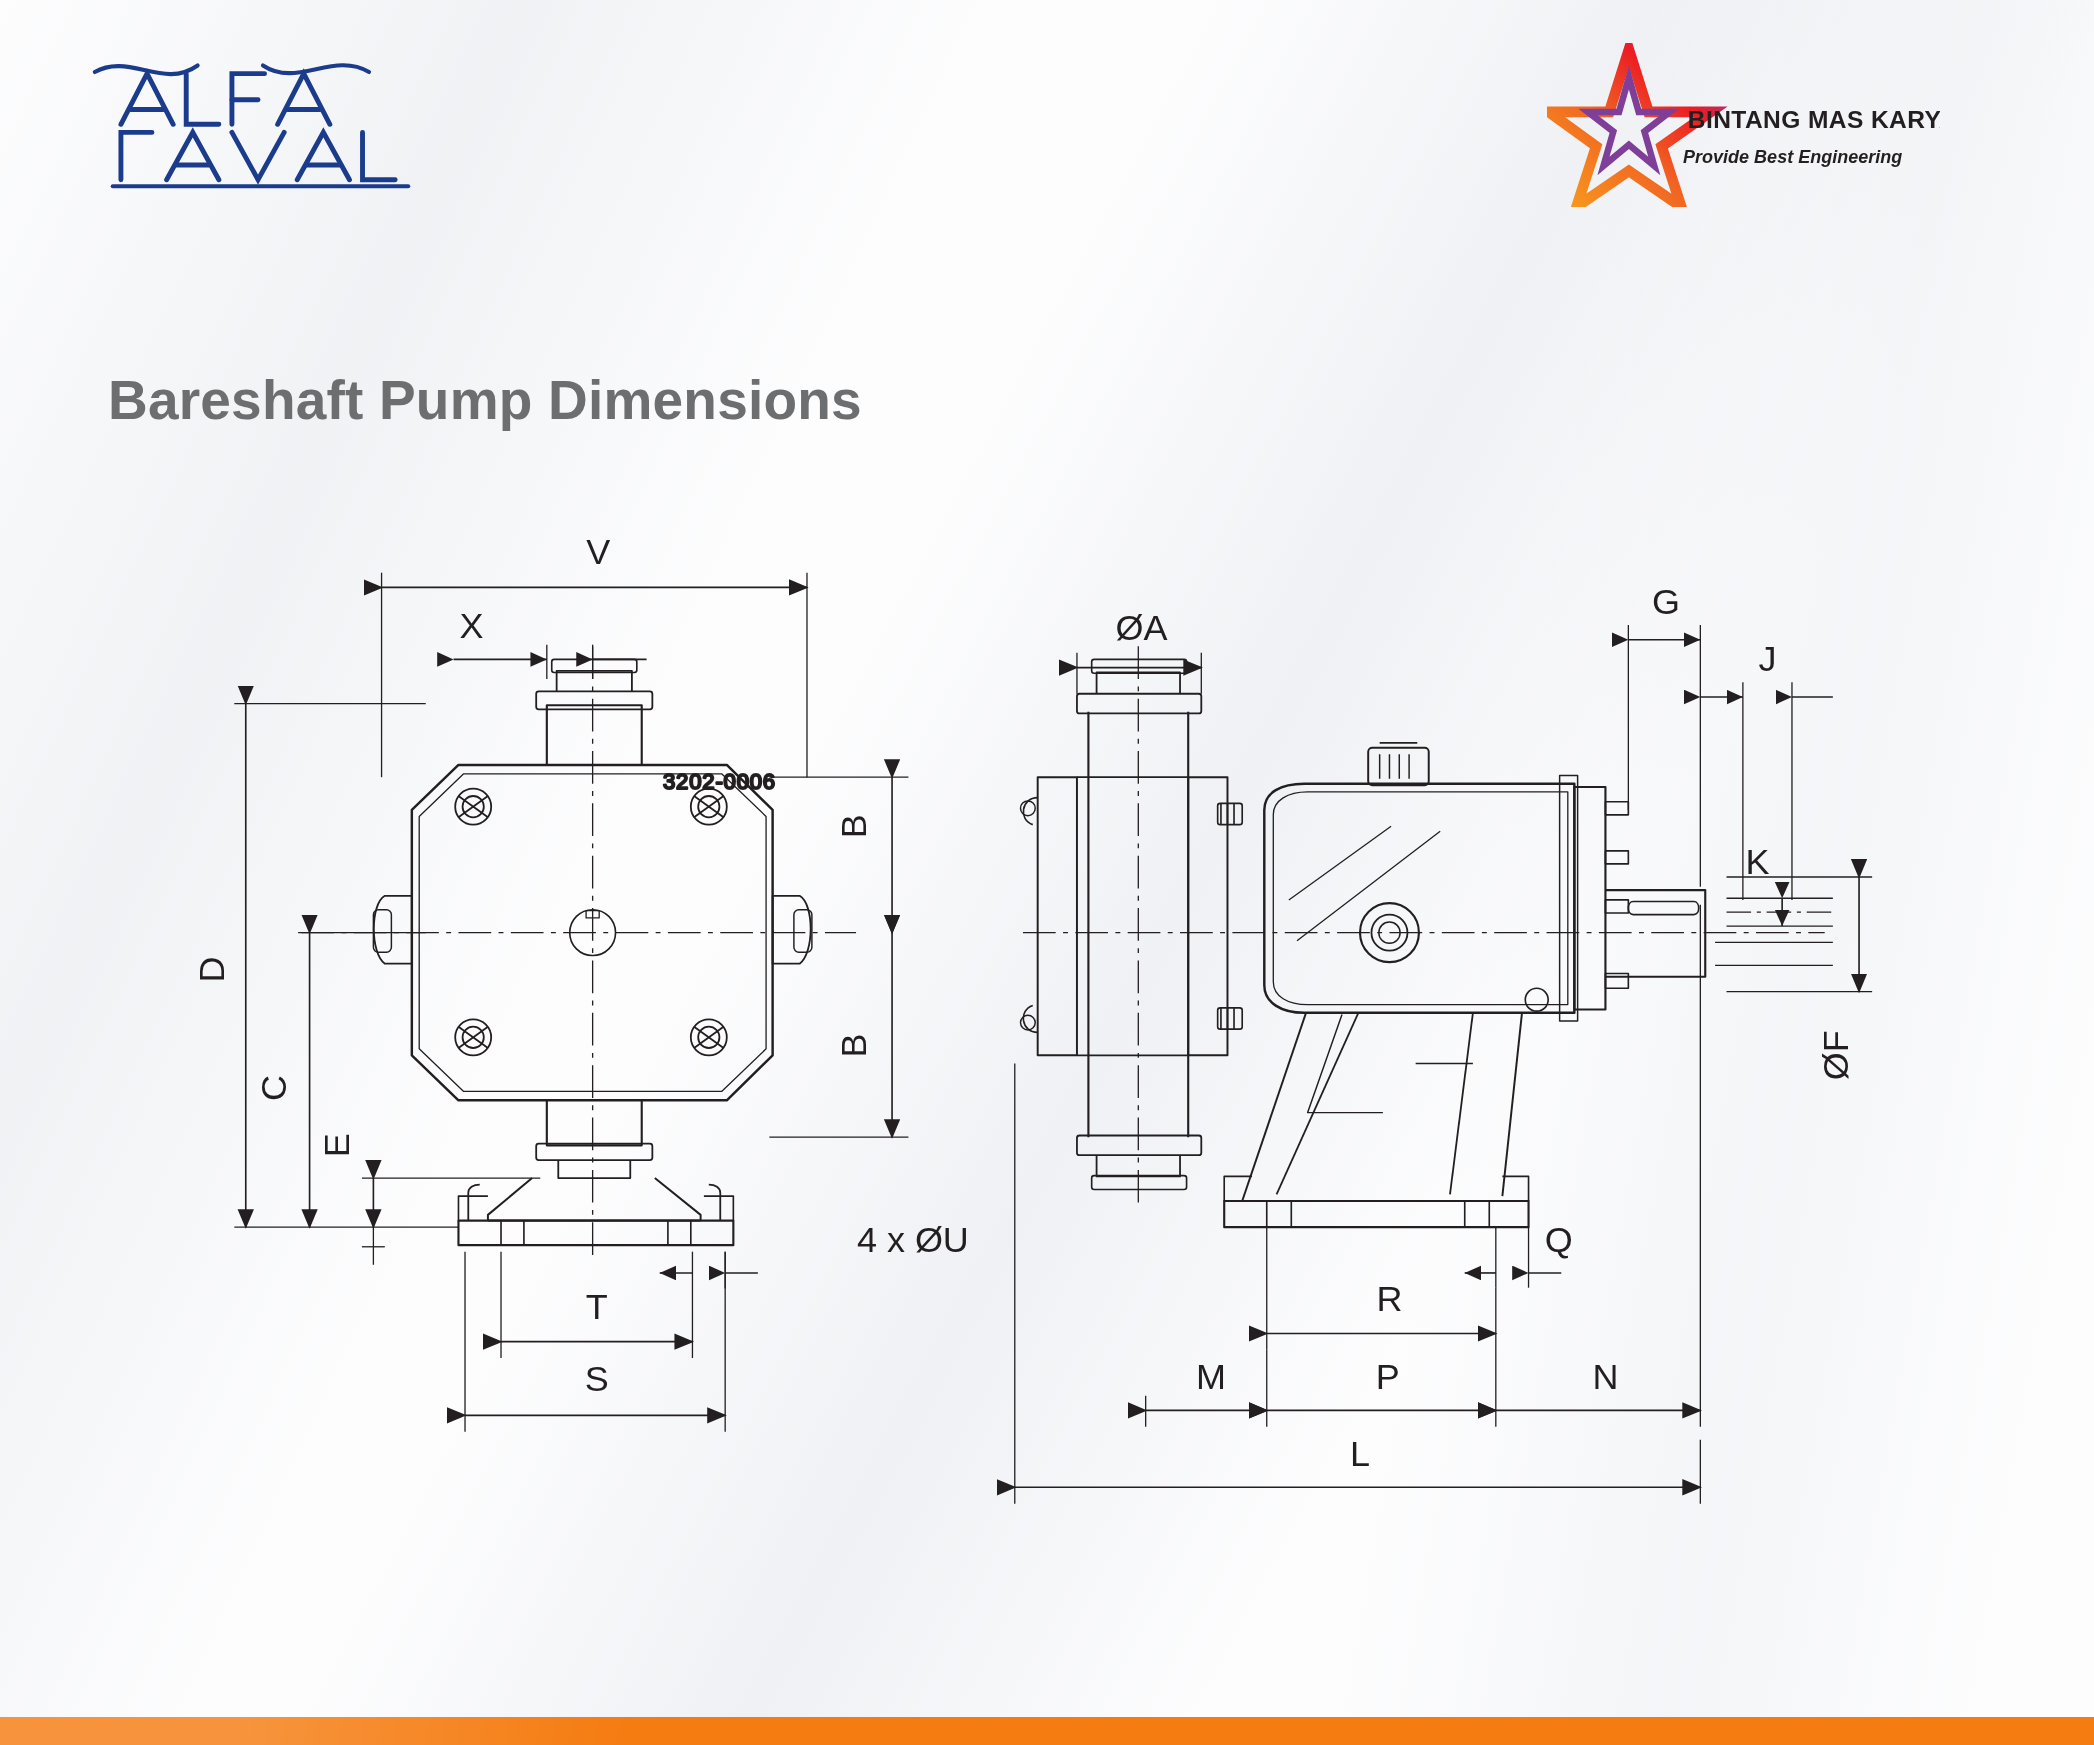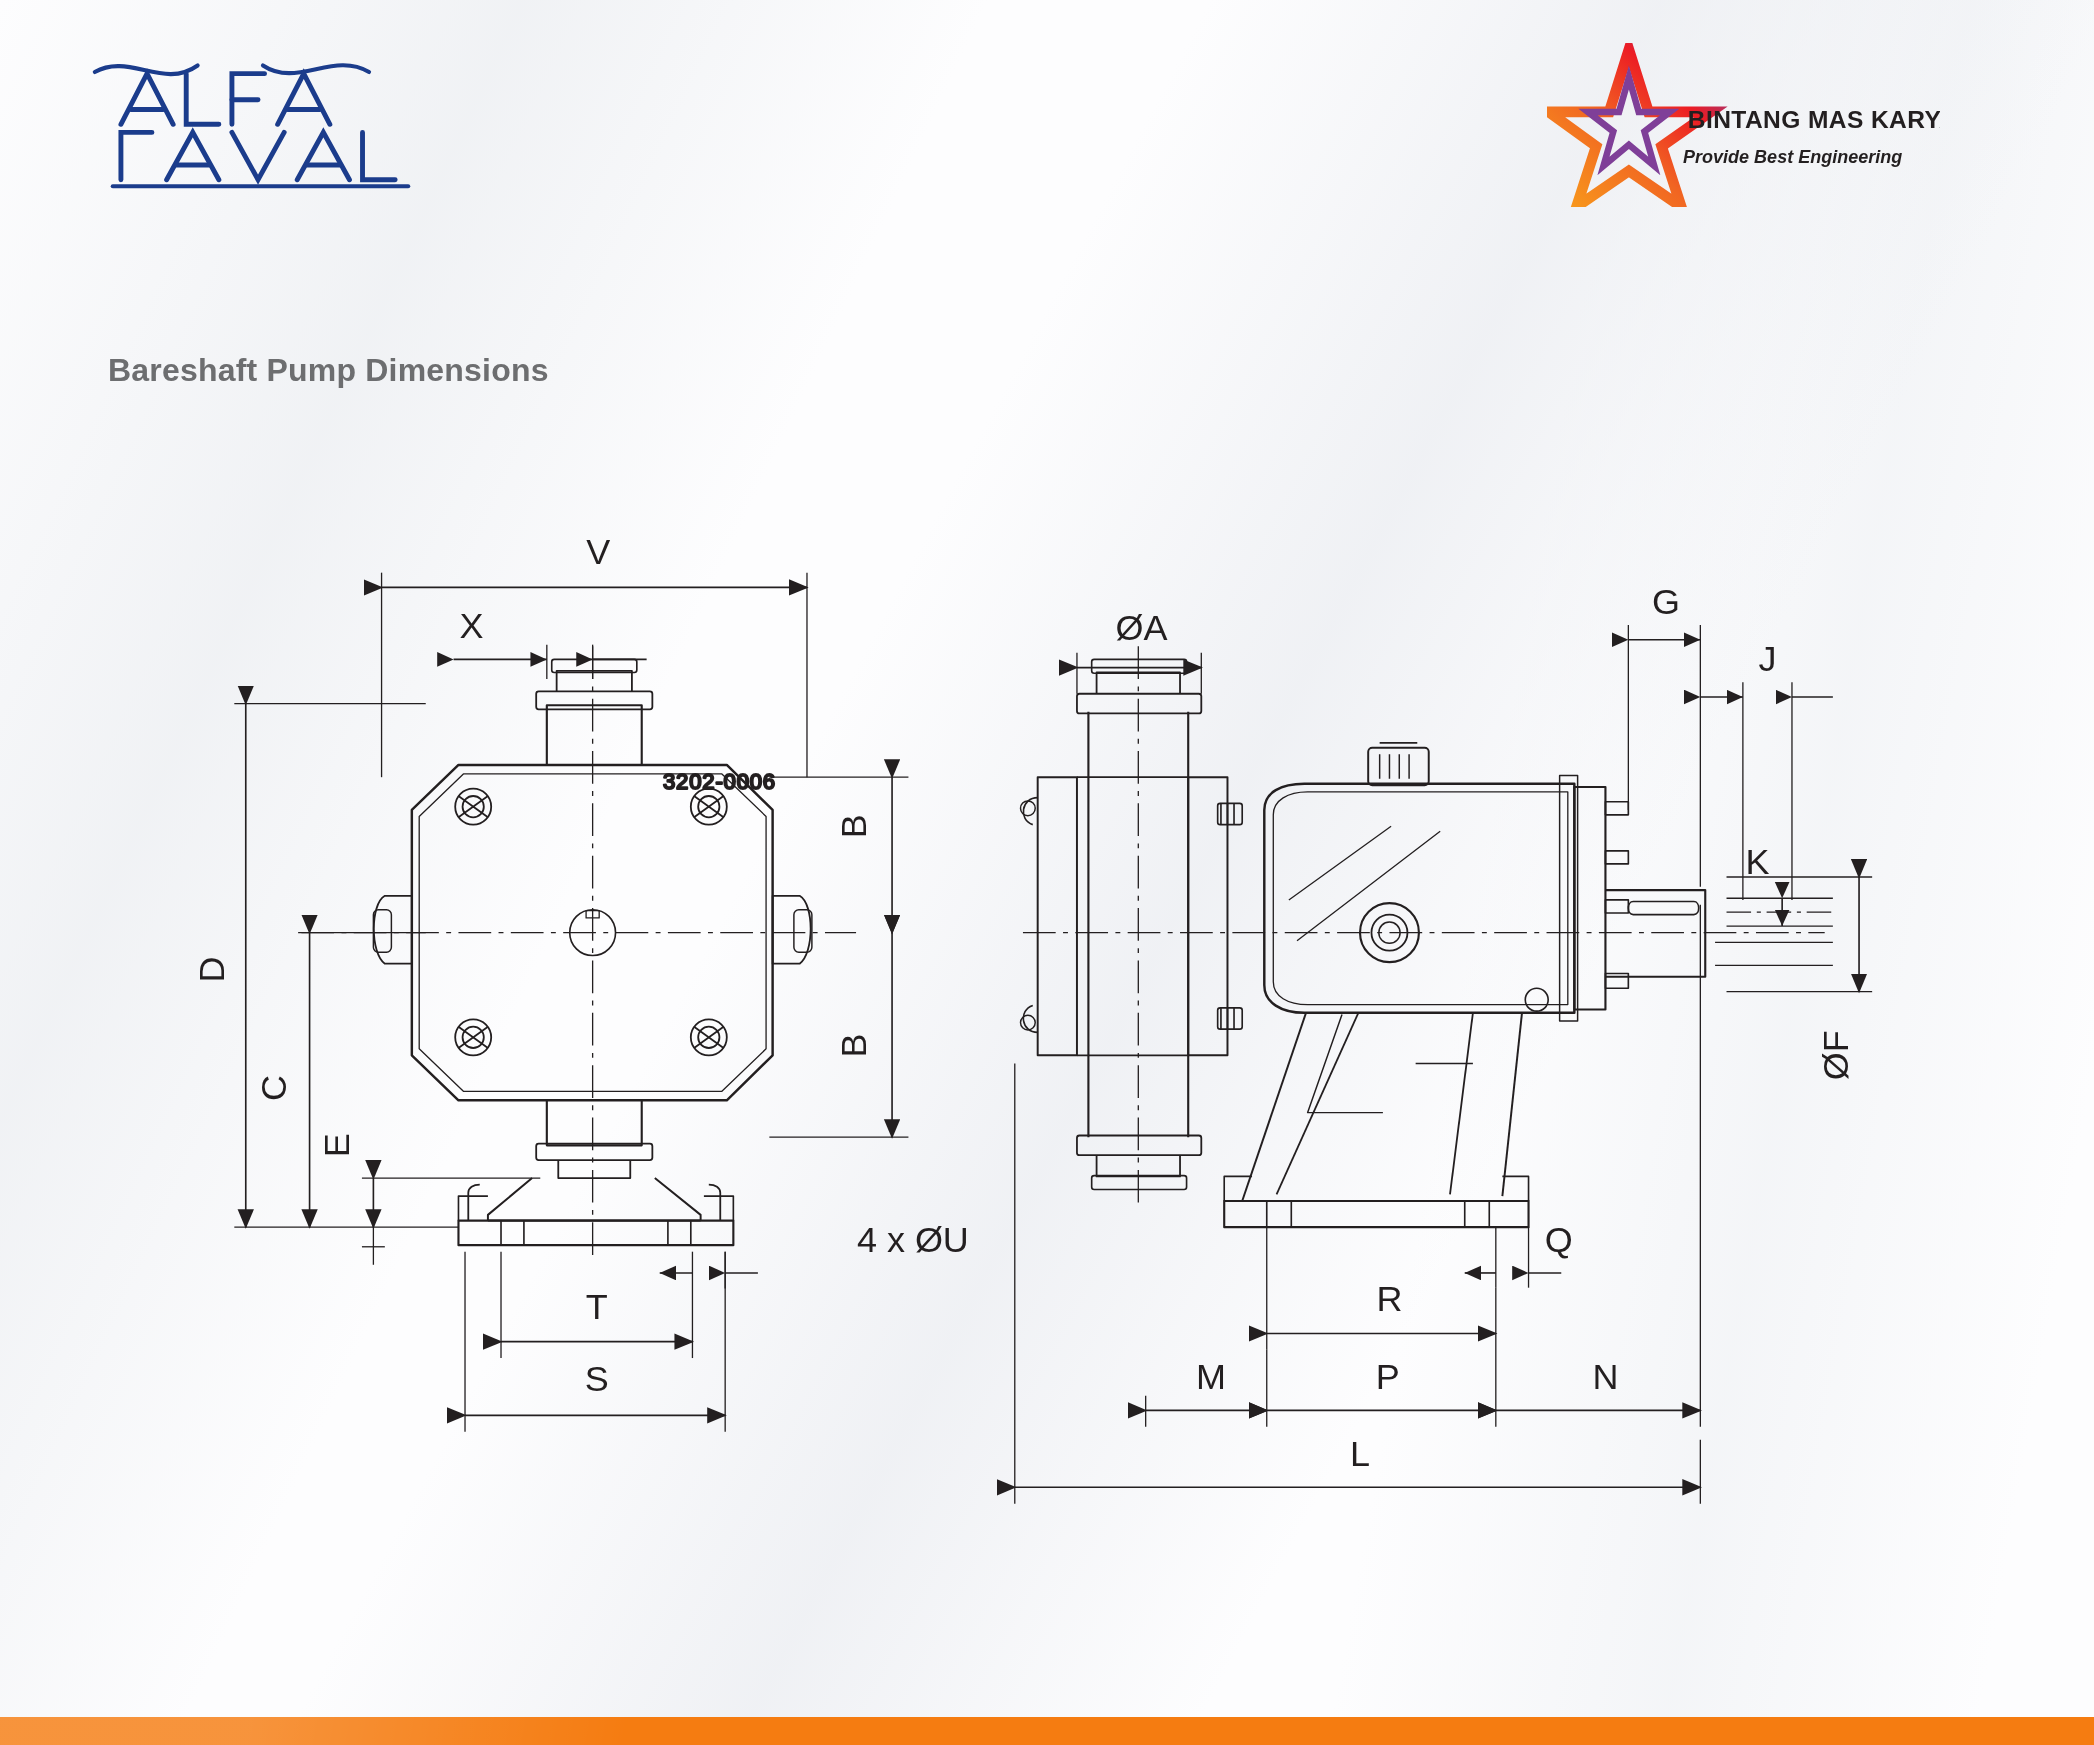--- a/index.html
+++ b/index.html
@@ -28,21 +28,21 @@
     position:absolute;inset:0;
     background:linear-gradient(100deg, rgba(255,255,255,.18) 0 12%, rgba(255,255,255,0) 30%);
   }
 
   
   .logo-al{position:absolute;left:88px;top:41px;width:376px;height:151px;z-index:3;}
   .logo-bm{position:absolute;left:1547px;top:43px;width:393px;height:164px;z-index:3;}
 
   .page-title{
     position:absolute;left:108px;top:331px;
-    font-size:32px;font-weight:bold;color:#6d6e70;letter-spacing:0.2px;
+    font-size:55px;font-weight:bold;color:#6d6e70;letter-spacing:0.2px;
     z-index:3;white-space:nowrap;
   }
 
   .drawing{
     position:absolute;left:0;top:0;width:2095px;height:1745px;z-index:2;
   }
   svg{display:block;}
   text{font-family:"Liberation Sans", sans-serif;fill:#231f20;}
 </style>
 </head>

